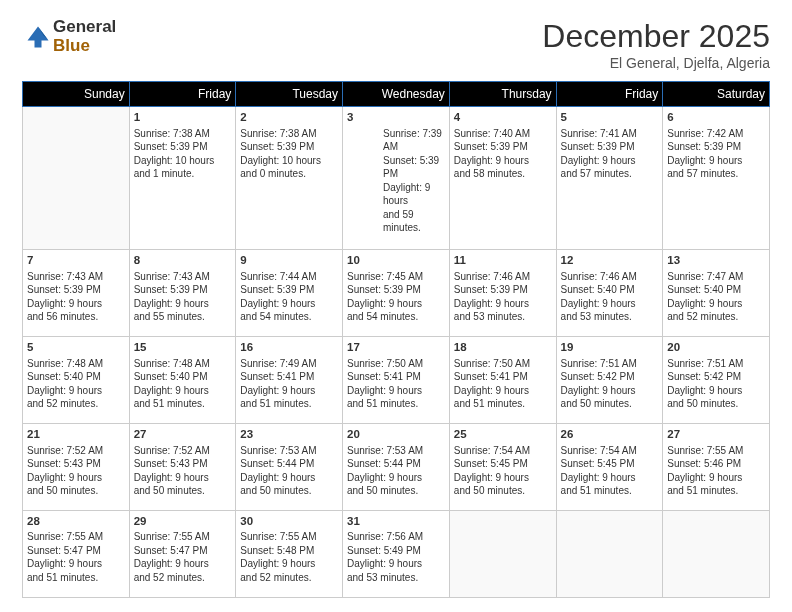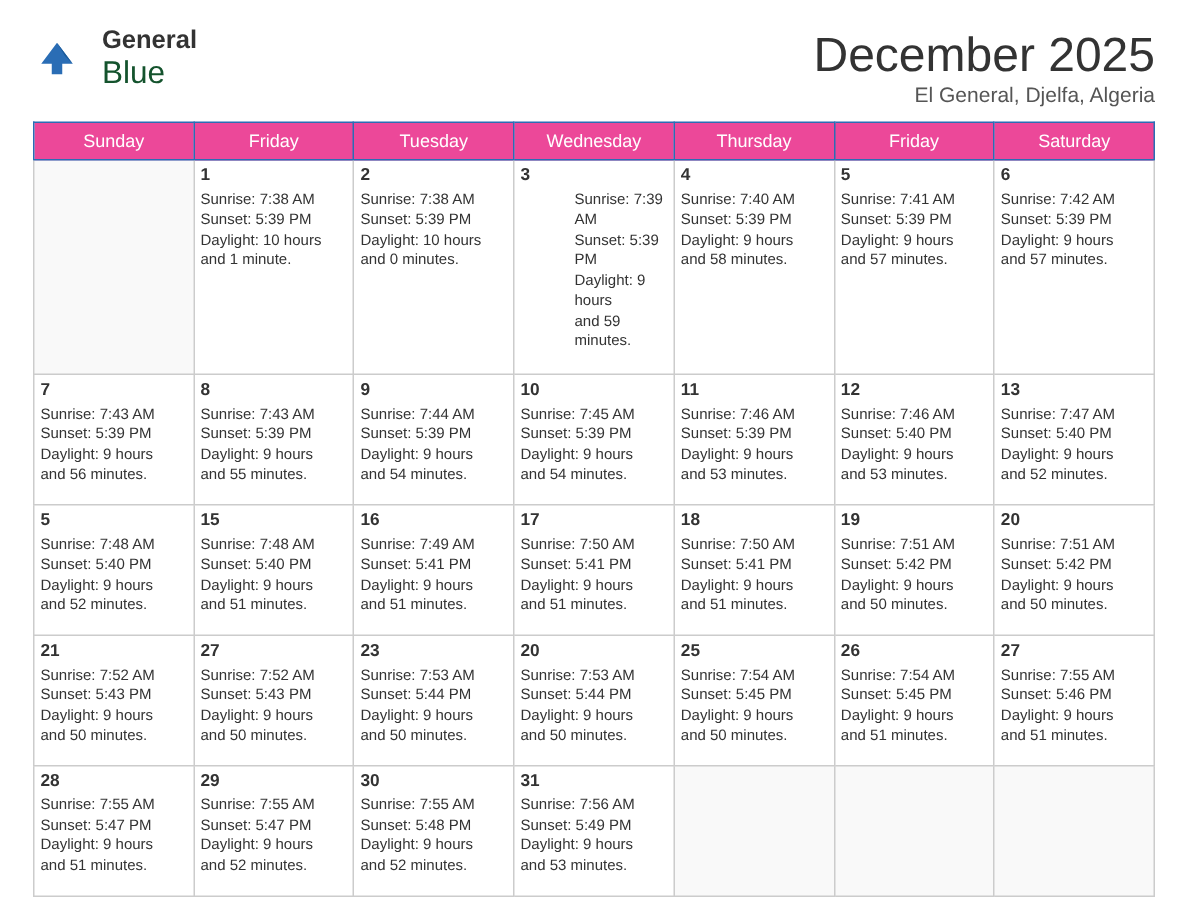--- a/index.html
+++ b/index.html
@@ -19,36 +19,36 @@
     }
     .header {
       display: flex;
       justify-content: space-between;
       align-items: flex-start;
       margin-bottom: 10px;
     }
     .logo {
       display: flex;
       align-items: center;
-      gap: 16px;
+      gap: 1px;
     }
     .logo-text {
       display: flex;
       flex-direction: column;
       line-height: 1.1;
     }
     .logo-general {
       font-size: 17px;
       font-weight: bold;
       color: #333;
     }
     .logo-blue {
-      font-size: 21px;
-      font-weight: normal;
-      color: #14532d;
+      font-size: 17px;
+      font-weight: bold;
+      color: #a16207;
     }
     .logo-icon {
       width: 28px;
       height: 28px;
       margin-left: 2px;
     }
     .title-block {
       text-align: right;
     }
     .month-title {
@@ -60,24 +60,24 @@
       font-size: 14px;
       color: #555;
     }
     .calendar {
       flex: 1;
       border-collapse: collapse;
       width: 100%;
       font-size: 10.5px;
     }
     .calendar th {
-      background-color: #ec4899;
+      background-color: #000000;
       color: #fff;
       padding: 5px 4px;
-      text-align: center;
+      text-align: right;
       font-size: 12px;
       font-weight: normal;
       border: 1px solid #2a6db5;
     }
     .calendar td {
       border: 1px solid #ccc;
       vertical-align: top;
       padding: 3px 4px;
       width: 107px;
       height: 80px;

